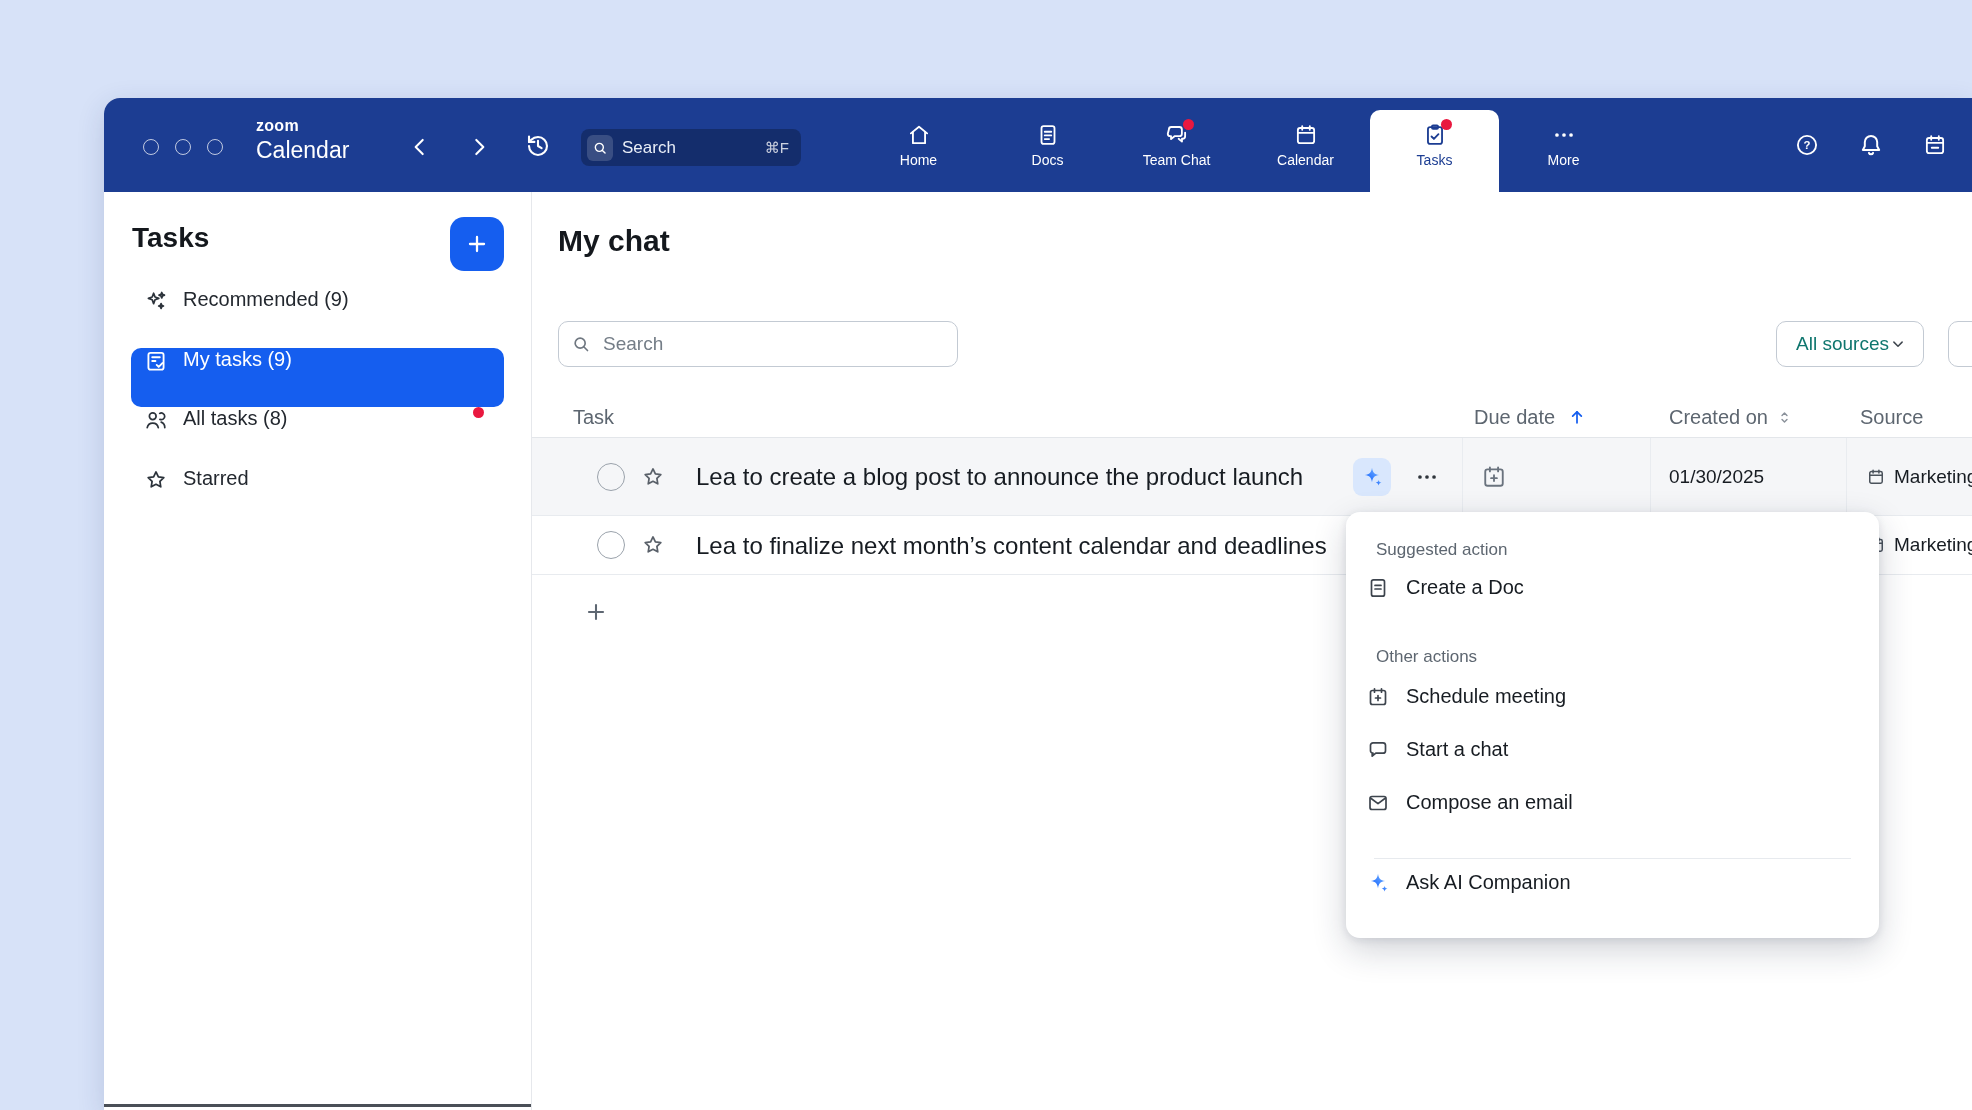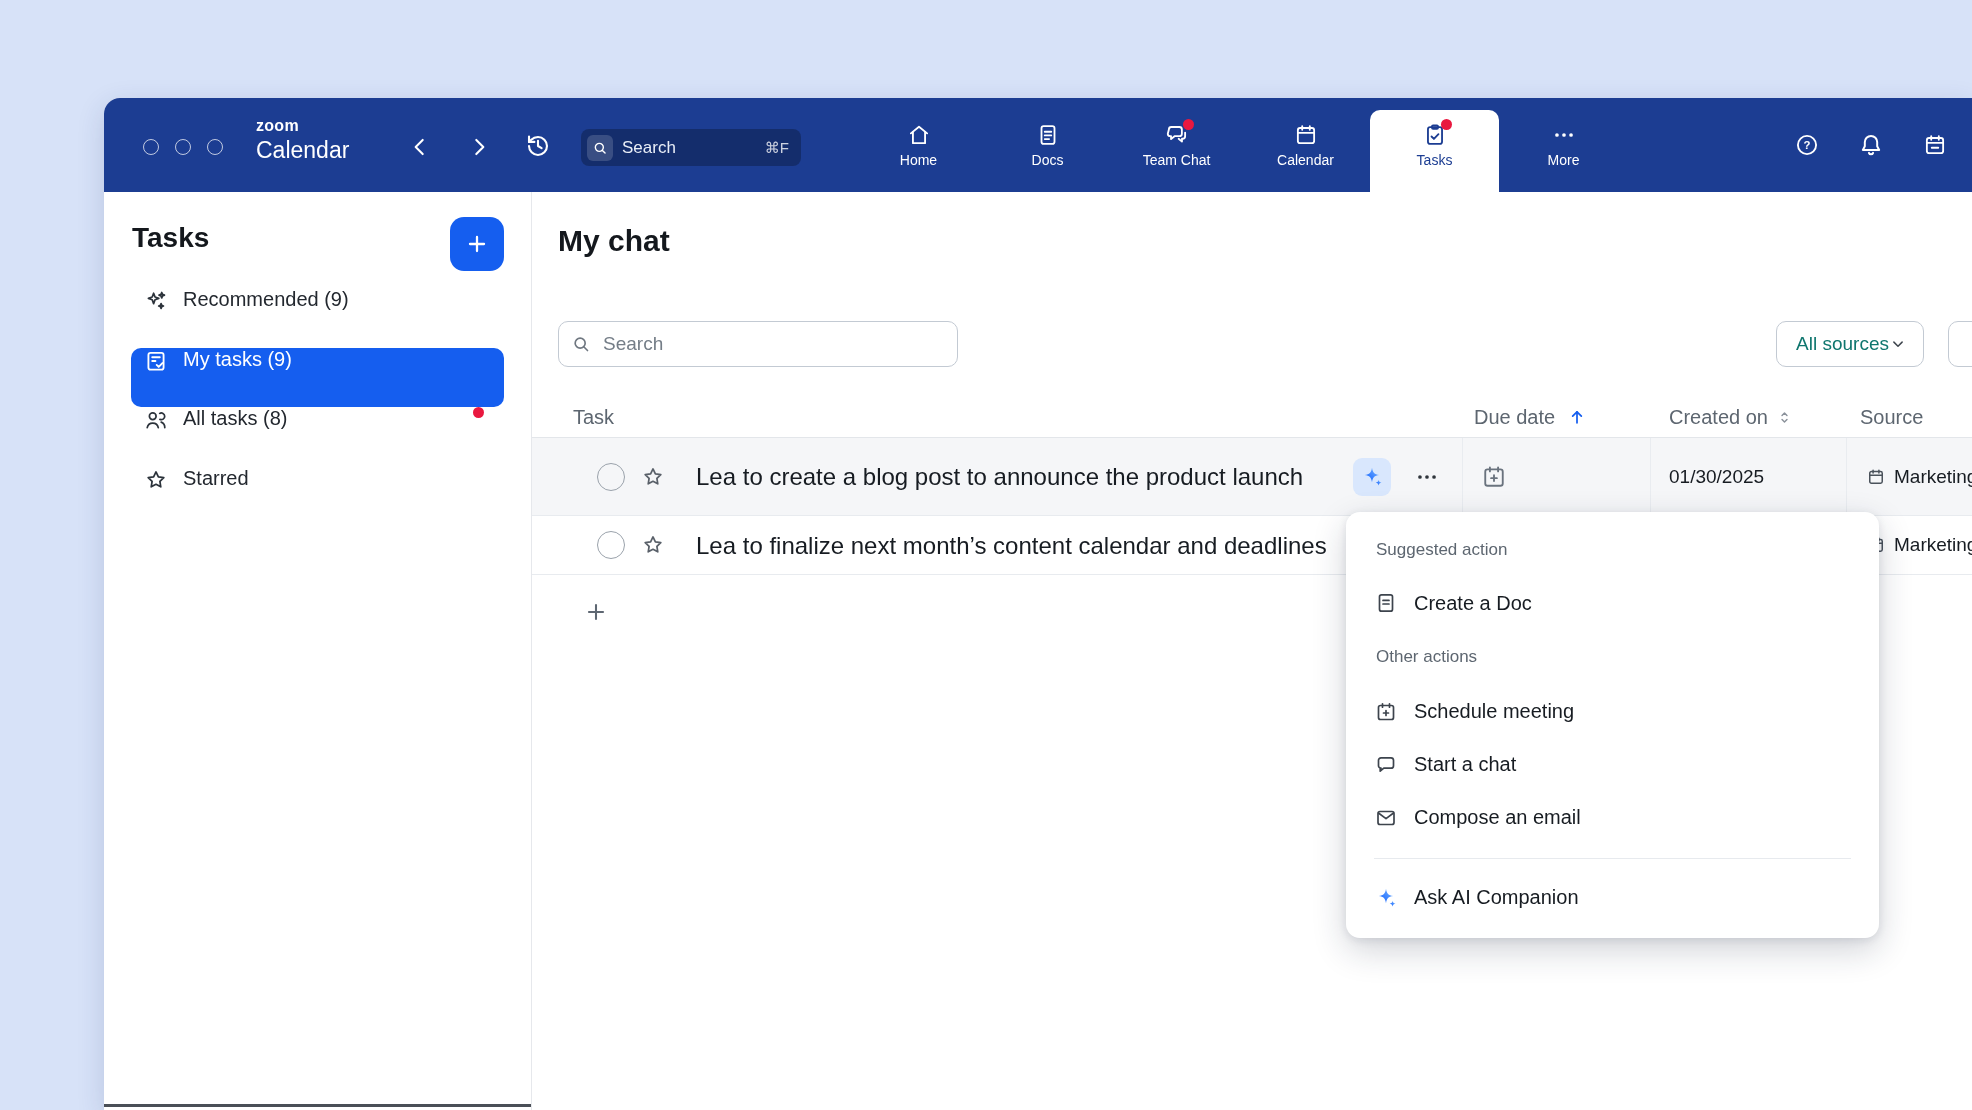--- a/index.html
+++ b/index.html
@@ -79,21 +79,21 @@
   .created{position:absolute;left:1137px;top:27px;font-size:19px;line-height:24px;color:#171c22}
   .srcic{position:absolute;left:1334px;color:#4a525b}
   .srctxt{position:absolute;left:1362px;font-size:19px;line-height:24px;color:#171c22;white-space:nowrap}
   .colline{position:absolute;top:246px;height:137px;width:1px;background:#e9ecf0}
   .addbtn{position:absolute;left:51px;top:407px;background:none;border:none;color:#5e6772;cursor:pointer;padding:0}
 
   
   .menu{position:absolute;left:1242px;top:414px;width:533px;background:#fff;border-radius:14px;z-index:40;
         box-shadow:0 12px 34px rgba(23,33,58,.20),0 2px 8px rgba(23,33,58,.10);padding:24px 0 14px}
   .mlabel{height:28px;line-height:28px;padding-left:30px;font-size:17px;color:#5d6670}
-  .mitem{height:53px;display:flex;align-items:center;padding-left:28px;gap:16px;font-size:20px;color:#171c22;cursor:pointer}
+  .mitem{height:53px;display:flex;align-items:flex-start;padding-left:20px;gap:16px;font-size:20px;color:#171c22;cursor:pointer}
   .mitem .mic{width:24px;height:24px;color:#3d444d;flex:0 0 auto}
   .mitem.first{height:54px;margin-top:12px}
   .mlabel.second{margin-top:13px}
   .mitem.afterlabel{margin-top:14px}
   .mdivider{height:1px;background:#e7eaee;margin:14px 28px 0}
   .mitem.footer{margin-top:12px}
 </style>
 </head>
 <body>
 

